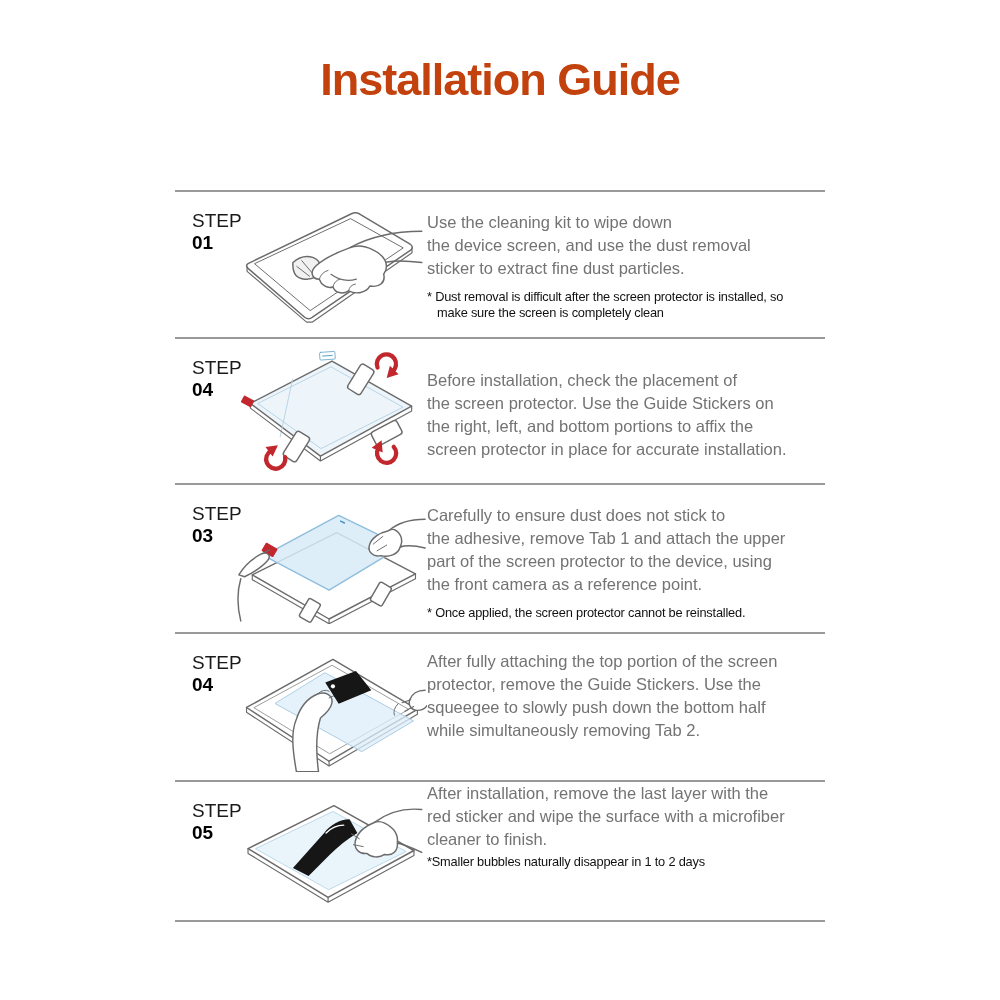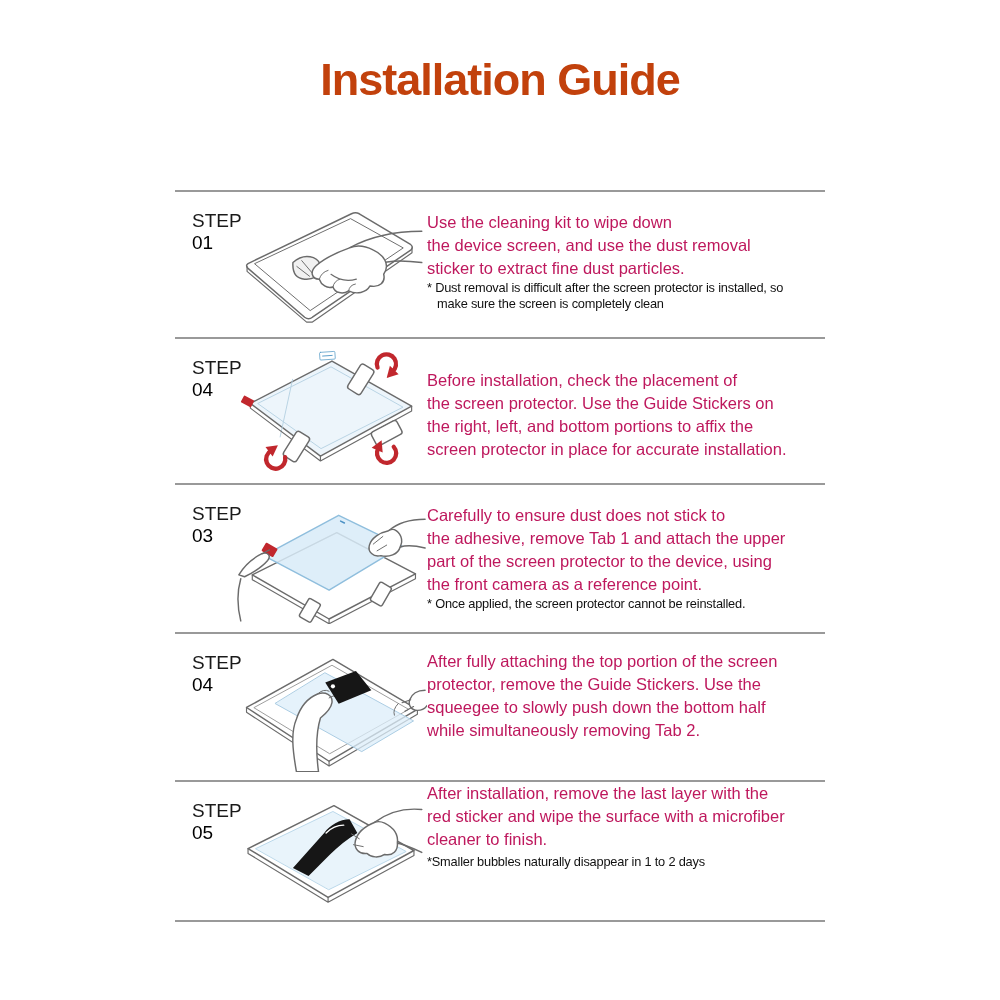--- a/index.html
+++ b/index.html
@@ -11,27 +11,27 @@
   }
   .steps{margin-top:84px;border-bottom:2px solid #999;}
   .step{display:flex;box-sizing:border-box;border-top:2px solid #999;}
   .step-h1{height:147px;}
   .step-h2{height:146px;}
   .step-h3{height:149px;}
   .step-h4{height:148px;}
   .step-h5{height:140px;}
   .step-label{width:60px;flex:0 0 60px;padding:18px 0 0 17px;box-sizing:border-box;}
   .step-label .word{font-size:19px;line-height:22px;color:#1a1a1a;}
-  .step-label .num{font-size:19px;line-height:22px;font-weight:400;color:#000;}
+  .step-label .num{font-size:19px;line-height:22px;font-weight:700;color:#000;}
   .step-illo{width:192px;flex:0 0 192px;display:flex;align-items:center;justify-content:center;}
   .step-illo svg{display:block;}
   .step-text{flex:1;box-sizing:border-box;}
   .pt19{padding-top:19px;} .pt30{padding-top:30px;} .pt24{padding-top:16px;} .pt22{}
-  .desc{font-size:16.5px;line-height:23px;white-space:pre;color:#be185d;}
-  .note{font-size:12.8px;line-height:16px;letter-spacing:-0.2px;white-space:pre;color:#111;}
+  .desc{font-size:16.5px;line-height:23px;white-space:pre;color:#737373;}
+  .note{margin-top:9px;font-size:12.8px;line-height:16px;letter-spacing:-0.2px;white-space:pre;color:#111;}
   .note:empty{display:none;}
   .note.tight{margin-top:3px;}
 </style>
 </head>
 <body>
 
 <div class="page">
 
   <h1 class="title">Installation Guide</h1>
 

